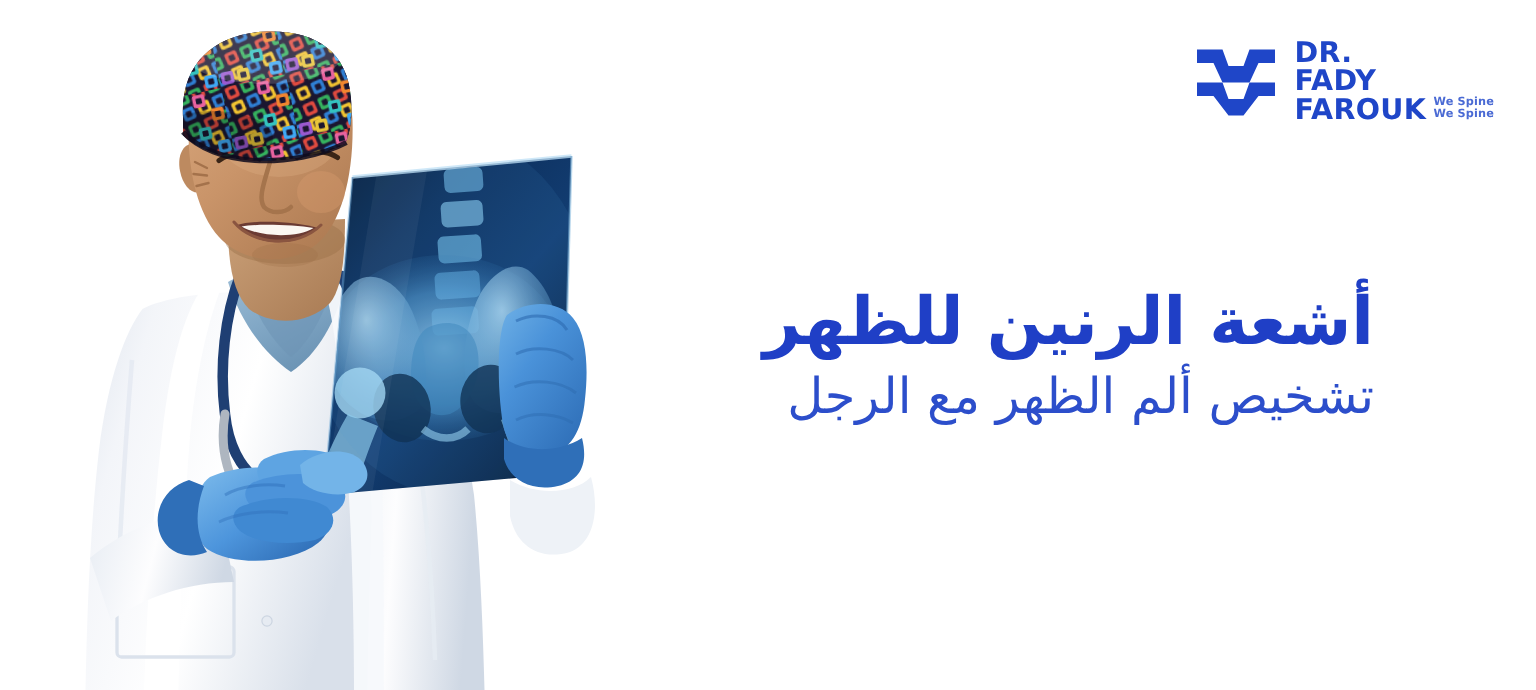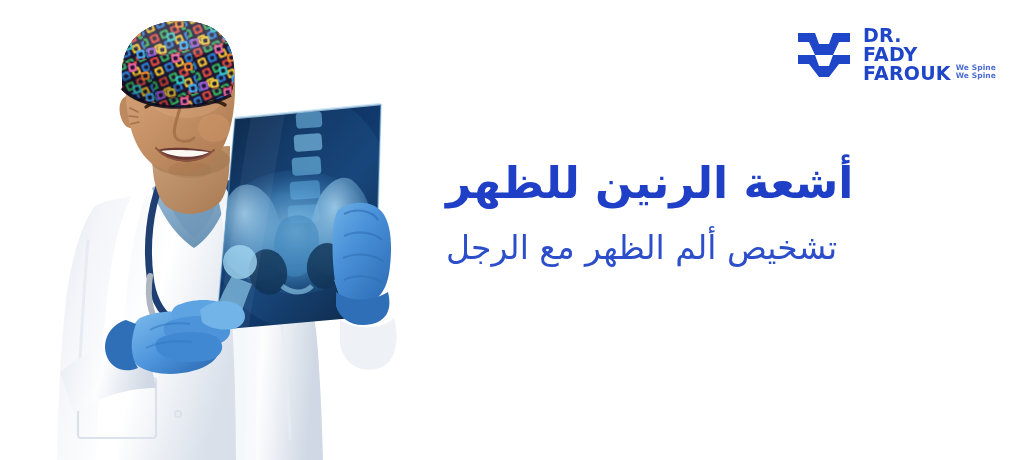--- a/index.html
+++ b/index.html
@@ -40,35 +40,34 @@
     font-size:7.5px;
     font-weight:600;
     padding-bottom:2px;
     letter-spacing:0.1px;
     align-items:center;
   }
 
   
   .copy {
     position:absolute;
-    right:108px; top:156px;
+    right:108px; top:188px;
     width:470px;
-    text-align:left;
+    text-align:right;
     direction:rtl;
   }
   .headline {
     color:#1f3fc6;
     font-size:44px;
     font-weight:800;
     line-height:1.24;
     letter-spacing:0px;
     white-space:nowrap;
   }
   .subhead {
-    margin-top:16px;
     color:#2c4ecb;
     font-size:33px;
     font-weight:400;
     line-height:1.3;
     white-space:nowrap;
   }
 
   
   .photo {
     position:absolute; left:0; top:0;

